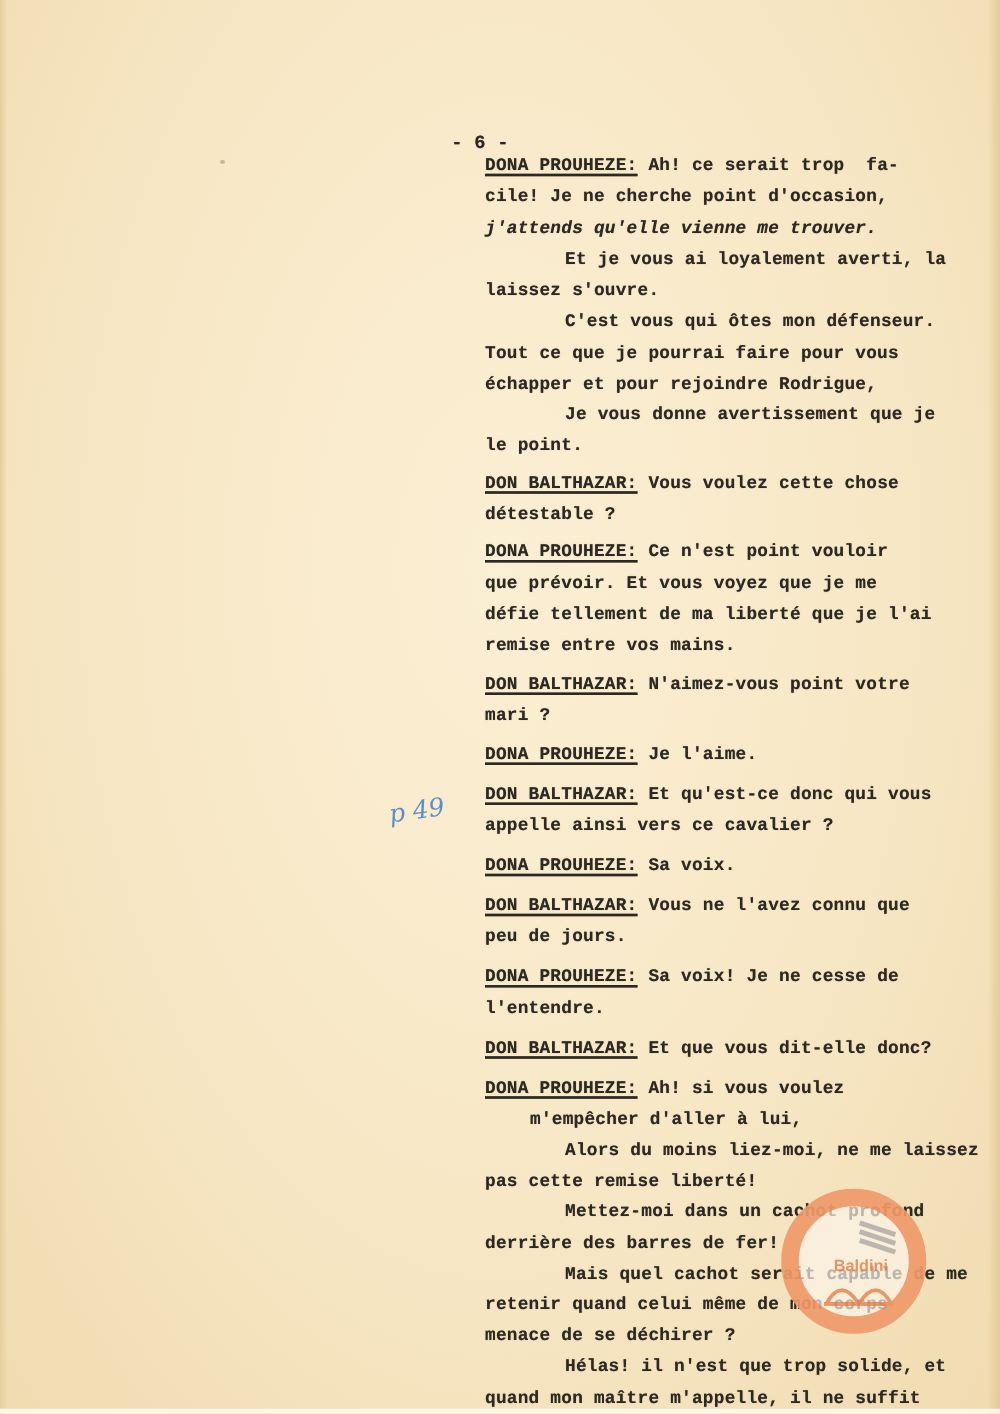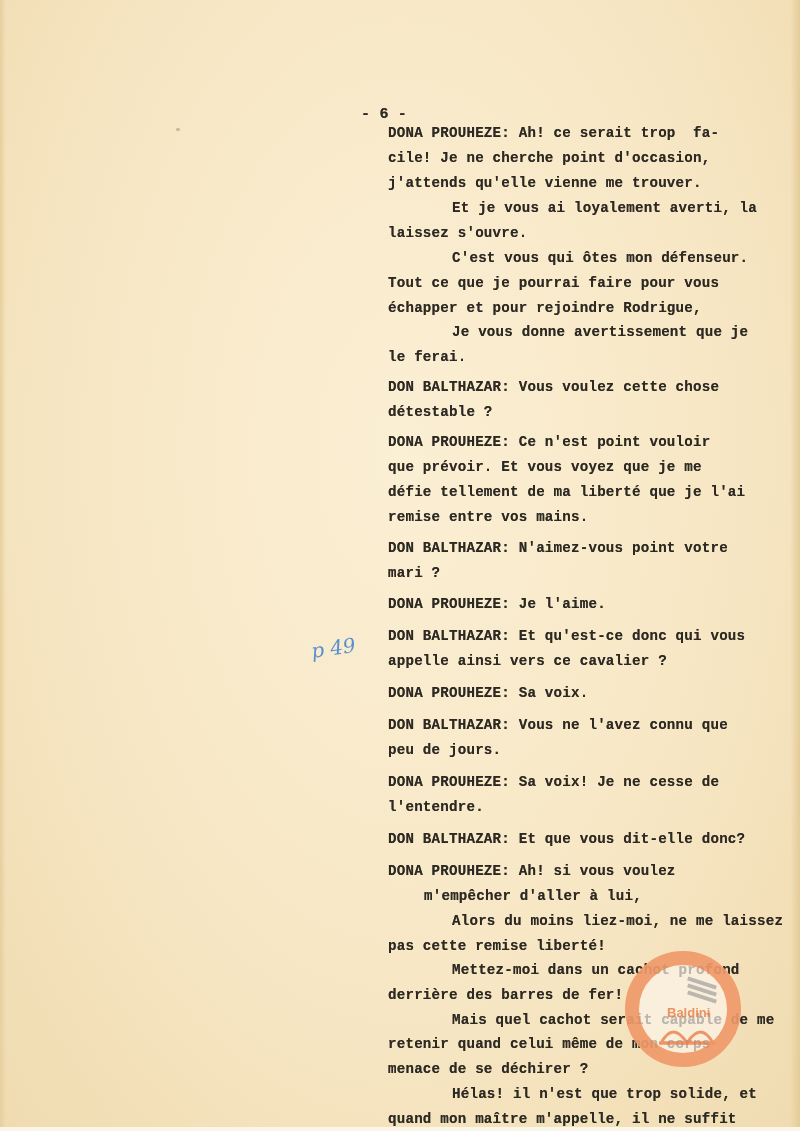--- a/index.html
+++ b/index.html
@@ -33,20 +33,21 @@
       letter-spacing: 0.2px;
       white-space: pre;
       position: absolute;
       line-height: 18px;
       text-shadow: 0 0 0.6px rgba(40,35,30,0.6);
     }
     .page-number { left: 361px; top: 106px; font-size: 15px; }
     .line { left: 388px; }
     .indent { left: 427px; padding-left: 25px; }
     .speaker {
+      text-decoration: underline;
       text-decoration-thickness: 2px;
       text-underline-offset: 3px;
     }
     .margin-note {
       position: absolute; left: 311px; top: 636px;
       font-family: "DejaVu Serif", serif;
       font-style: italic;
       font-size: 20px; color: #3f7fd0;
       transform: rotate(-8deg);
       opacity: 0.85;
@@ -86,28 +87,28 @@
   <div class="edge-left"></div>
   <div class="edge-right"></div>
   <div class="bottom-strip"></div>
   <div class="margin-dot"></div>
 
   <div class="typed page-number">- 6 -</div>
 
   <div id="lines">
       <div class="typed line" style="top: 124px;"><span class="speaker">DONA PROUHEZE:</span><span> Ah! ce serait trop  fa-</span></div>
       <div class="typed line" style="top: 149px;"><span>cile! Je ne cherche point d'occasion,</span></div>
-      <div class="typed line" style="top: 174px;"><span>j'attends qu'elle vienne me trouver.</span></div>
+      <div class="typed line" style="top: 174px; font-style: italic;"><span>j'attends qu'elle vienne me trouver.</span></div>
       <div class="typed indent" style="top: 199px;"><span>Et je vous ai loyalement averti, la</span></div>
       <div class="typed line" style="top: 224px;"><span>laissez s'ouvre.</span></div>
       <div class="typed indent" style="top: 249px;"><span>C'est vous qui ôtes mon défenseur.</span></div>
       <div class="typed line" style="top: 274px;"><span>Tout ce que je pourrai faire pour vous</span></div>
       <div class="typed line" style="top: 299px;"><span>échapper et pour rejoindre Rodrigue,</span></div>
       <div class="typed indent" style="top: 323px;"><span>Je vous donne avertissement que je</span></div>
-      <div class="typed line" style="top: 348px;"><span>le ferai.</span></div>
+      <div class="typed line" style="top: 348px;"><span>le point.</span></div>
       <div class="typed line" style="top: 378px;"><span class="speaker">DON BALTHAZAR:</span><span> Vous voulez cette chose</span></div>
       <div class="typed line" style="top: 403px;"><span>détestable ?</span></div>
       <div class="typed line" style="top: 433px;"><span class="speaker">DONA PROUHEZE:</span><span> Ce n'est point vouloir</span></div>
       <div class="typed line" style="top: 458px;"><span>que prévoir. Et vous voyez que je me</span></div>
       <div class="typed line" style="top: 483px;"><span>défie tellement de ma liberté que je l'ai</span></div>
       <div class="typed line" style="top: 508px;"><span>remise entre vos mains.</span></div>
       <div class="typed line" style="top: 539px;"><span class="speaker">DON BALTHAZAR:</span><span> N'aimez-vous point votre</span></div>
       <div class="typed line" style="top: 564px;"><span>mari ?</span></div>
       <div class="typed line" style="top: 595px;"><span class="speaker">DONA PROUHEZE:</span><span> Je l'aime.</span></div>
       <div class="typed line" style="top: 627px;"><span class="speaker">DON BALTHAZAR:</span><span> Et qu'est-ce donc qui vous</span></div>

